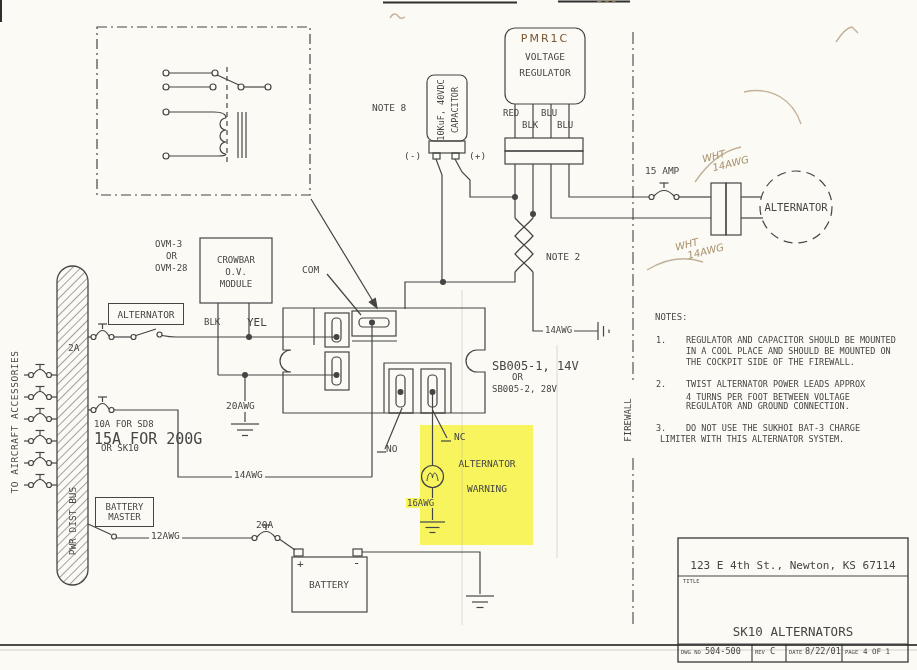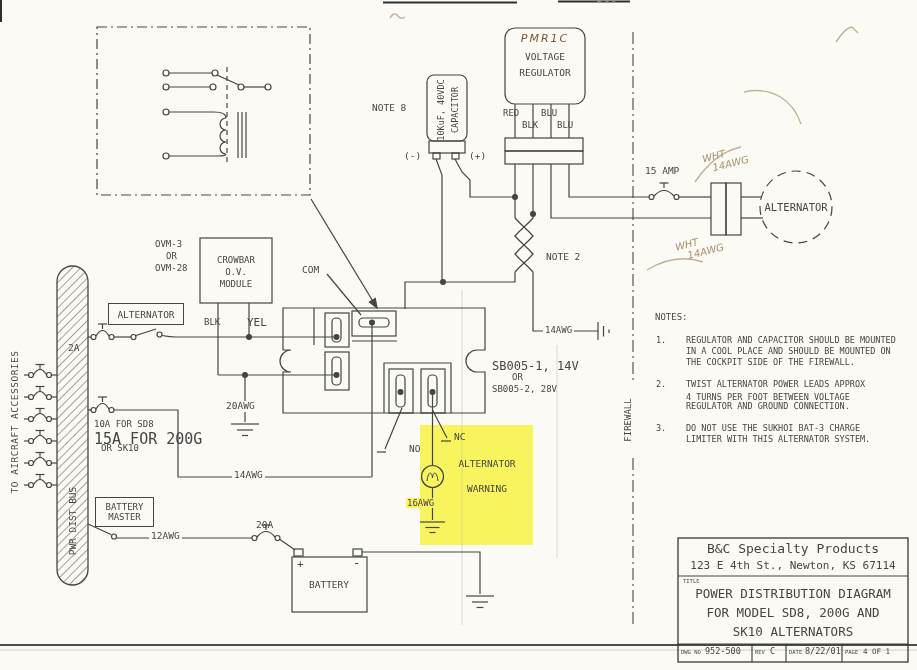--- a/index.html
+++ b/index.html
@@ -4,21 +4,21 @@
 <style>
   html,body{margin:0;padding:0;background:#e8e6e0;}
   #page{position:relative;width:917px;height:670px;background:#fbfaf5;overflow:hidden;
         font-family:"DejaVu Sans Mono", monospace;color:#454545;}
   svg{position:absolute;left:0;top:0;}
   .t{position:absolute;white-space:nowrap;font-size:9.5px;line-height:1.15;color:#454545;}
   .v{transform:translate(-50%,-50%) rotate(-90deg);}
   .c{transform:translate(-50%,0);text-align:center;}
   .wb{background:#fbfaf5;padding:0 2px;}
   .hw{font-family:"DejaVu Sans", sans-serif;font-style:italic;color:#a8906c;}
-  .pen{font-family:"DejaVu Sans", sans-serif;font-style:italic;color:#7a5430;letter-spacing:2px;}
+  .pen{font-family:"DejaVu Sans", sans-serif;color:#7a5430;letter-spacing:2px;}
   .box{position:absolute;border:1.2px solid #454545;display:flex;flex-direction:column;
        align-items:center;justify-content:center;background:transparent;}
   .notes{font-size:8.5px;line-height:11px;letter-spacing:0;}
   .tb{font-size:8.5px;}
   .tiny{font-size:5.5px;}
 </style>
 </head>
 <body>
 
 <div id="page">
@@ -349,21 +349,21 @@
 </div>
 <div class="t" style="left:68px;top:343px">2A</div>
 
 <div class="t v" style="left:15px;top:422px;letter-spacing:.5px">TO AIRCRAFT ACCESSORIES</div>
 <div class="t v" style="left:73px;top:521px">PWR DIST BUS</div>
 <div class="t" style="left:94px;top:419px;font-size:9px">10A FOR SD8</div>
 <div class="t" style="left:94px;top:431px;font-size:15px">15A FOR 200G</div>
 <div class="t" style="left:101px;top:443px;font-size:9px">OR SK10</div>
 
 <div class="t" style="left:302px;top:265px">COM</div>
-<div class="t" style="left:409px;top:444px">NO</div>
+<div class="t" style="left:386px;top:444px">NO</div>
 <div class="t" style="left:454px;top:432px">NC</div>
 <div class="t" style="left:492px;top:360px;font-size:12px">SB005-1, 14V</div>
 <div class="t" style="left:512px;top:372px;font-size:9px">OR</div>
 <div class="t" style="left:492px;top:384px;font-size:9px">SB005-2, 28V</div>
 
 <div class="t c" style="left:487px;top:459px">ALTERNATOR</div>
 <div class="t c" style="left:487px;top:484px">WARNING</div>
 <div class="t" style="left:406px;top:498px;font-size:9px;background:#f7f45e;padding:0 1px">16AWG</div>
 
 <div class="t wb" style="left:224px;top:401px">20AWG</div>
@@ -383,30 +383,27 @@
 <div class="t notes" style="left:656px;top:335px">1.</div>
 <div class="t notes" style="left:686px;top:335px">REGULATOR AND CAPACITOR SHOULD BE MOUNTED</div>
 <div class="t notes" style="left:686px;top:346px">IN A COOL PLACE AND SHOULD BE MOUNTED ON</div>
 <div class="t notes" style="left:686px;top:357px">THE COCKPIT SIDE OF THE FIREWALL.</div>
 <div class="t notes" style="left:656px;top:379px">2.</div>
 <div class="t notes" style="left:686px;top:379px">TWIST ALTERNATOR POWER LEADS APPROX</div>
 <div class="t notes" style="left:686px;top:392px">4 TURNS PER FOOT BETWEEN VOLTAGE</div>
 <div class="t notes" style="left:686px;top:401px">REGULATOR AND GROUND CONNECTION.</div>
 <div class="t notes" style="left:656px;top:423px">3.</div>
 <div class="t notes" style="left:686px;top:423px">DO NOT USE THE SUKHOI BAT-3 CHARGE</div>
-<div class="t notes" style="left:686px;top:434px">LIMITER WITH THIS ALTERNATOR SYSTEM.</div>
-
-<div class="t c" style="left:793px;top:542px;font-size:13px">B&amp;C Specialty Products</div>
+<div class="t notes" style="left:660px;top:434px">LIMITER WITH THIS ALTERNATOR SYSTEM.</div>
+
 <div class="t c" style="left:793px;top:560px;font-size:11px">123 E 4th St., Newton, KS 67114</div>
 <div class="t tiny" style="left:683px;top:578px">TITLE</div>
-<div class="t c" style="left:793px;top:587px;font-size:12.5px">POWER DISTRIBUTION DIAGRAM</div>
-<div class="t c" style="left:793px;top:606px;font-size:12.5px">FOR MODEL SD8, 200G AND</div>
 <div class="t c" style="left:793px;top:625px;font-size:12.5px">SK10 ALTERNATORS</div>
 <div class="t tiny" style="left:681px;top:649px">DWG NO</div>
-<div class="t tb" style="left:705px;top:647px">952-500</div>
+<div class="t tb" style="left:705px;top:647px">504-500</div>
 <div class="t tiny" style="left:755px;top:649px">REV</div>
 <div class="t tb" style="left:770px;top:647px">C</div>
 <div class="t tiny" style="left:789px;top:649px">DATE</div>
 <div class="t tb" style="left:805px;top:647px">8/22/01</div>
 <div class="t tiny" style="left:845px;top:649px">PAGE</div>
 <div class="t" style="left:863px;top:648px;font-size:7.5px">4 OF 1</div>
 
 </div>
 
 </body></html>

